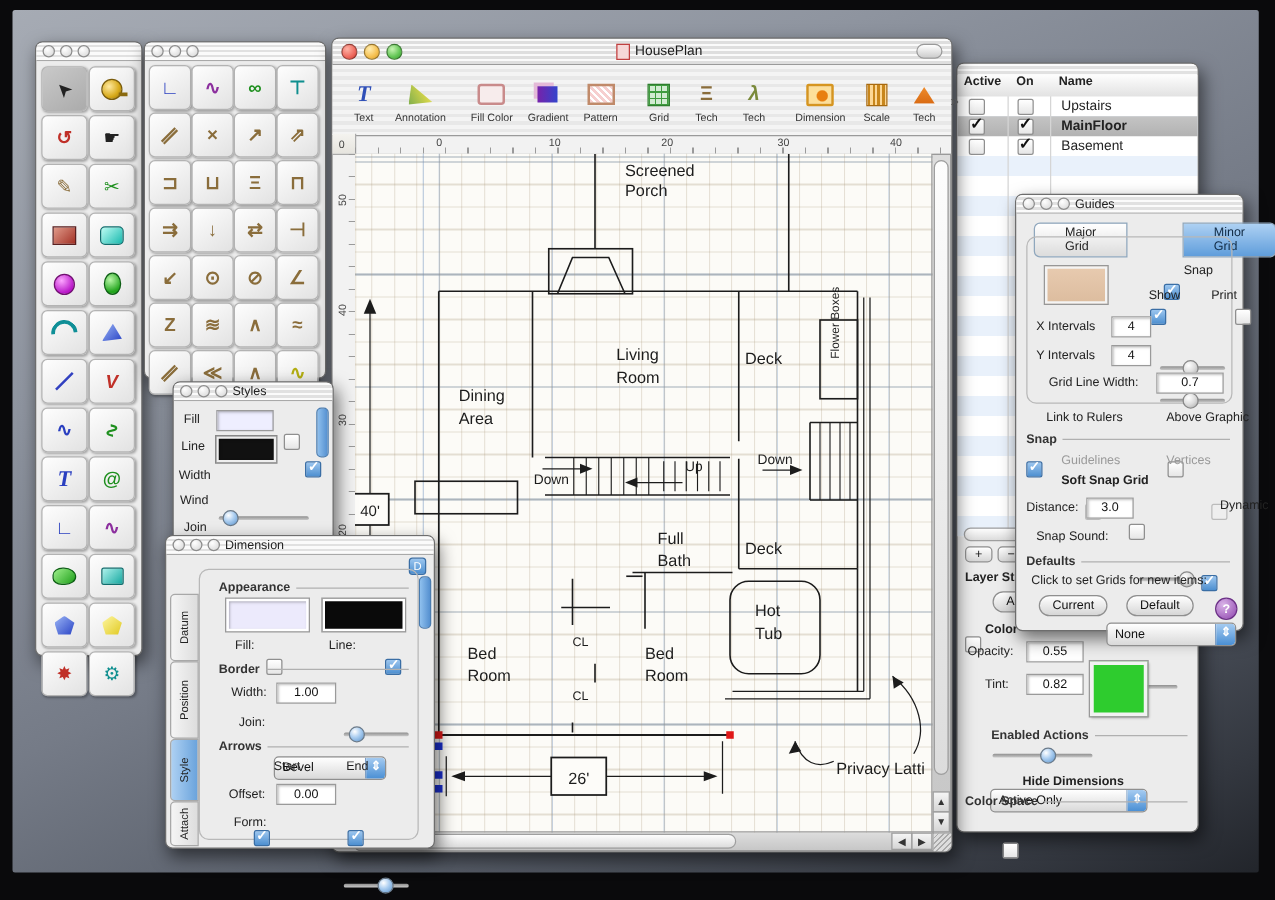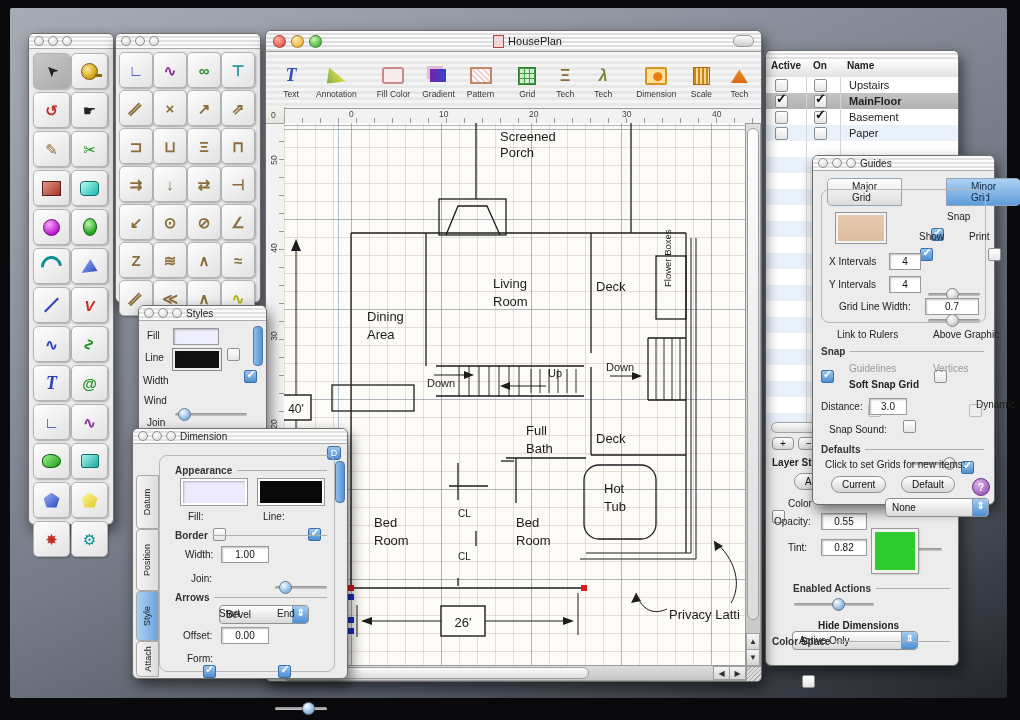--- a/index.html
+++ b/index.html
@@ -579,33 +579,28 @@
       <div style="height:16px;display:flex;align-items:center;background:linear-gradient(#c4c4c4,#b2b2b2);">
         <span class="cb tick" style="margin-left:9px;"></span>
         <span class="cb tick" style="margin-left:26px;"></span>
         <span class="lbl bold" style="margin-left:22px;font-size:11px;font-weight:bold;">MainFloor</span>
       </div>
       <div style="height:16px;display:flex;align-items:center;">
         <span class="cb" style="margin-left:9px;"></span>
         <span class="cb tick" style="margin-left:26px;"></span>
         <span class="lbl" style="margin-left:22px;font-size:11px;">Basement</span>
       </div>
-      <div style="height:16px;display:flex;align-items:center;">
-        <span class="cb" style="margin-left:9px;"></span>
-        <span class="cb" style="margin-left:26px;"></span>
-        <span class="lbl" style="margin-left:22px;font-size:11px;">Paper</span>
-      </div>
     </div>
     <div class="thumb abs" style="left:5px;top:371px;width:60px;height:9px;"></div>
     <div class="btn abs" style="left:6px;top:386px;padding:0 7px;border-radius:4px;"><span>+</span></div>
     <div class="btn abs" style="left:32px;top:386px;padding:0 7px;border-radius:4px;"><span>−</span></div>
     <span class="blbl abs" style="left:6px;top:406px;">Layer St</span>
     <div class="btn abs" style="left:28px;top:422px;"><span>Ac</span></div>
     <span class="cb abs" style="left:6px;top:446px;"></span>
-    <span class="lbl abs" style="left:22px;top:447px;font-weight:normal;">Color</span>
+    <span class="lbl abs" style="left:22px;top:447px;font-weight:bold;">Color</span>
     <span class="lbl abs" style="left:8px;top:465px;">Opacity:</span>
     <div class="fld abs" style="left:55px;top:462px;width:44px;height:15px;">
         <span>0.55</span>
       </div>
     <div class="sl abs" style="left:110px;top:469px;width:66px;">
         <i style="left:42%;"></i>
       </div>
     <span class="lbl abs" style="left:22px;top:491px;">Tint:</span>
     <div class="fld abs" style="left:55px;top:488px;width:44px;height:15px;">
         <span>0.82</span>

